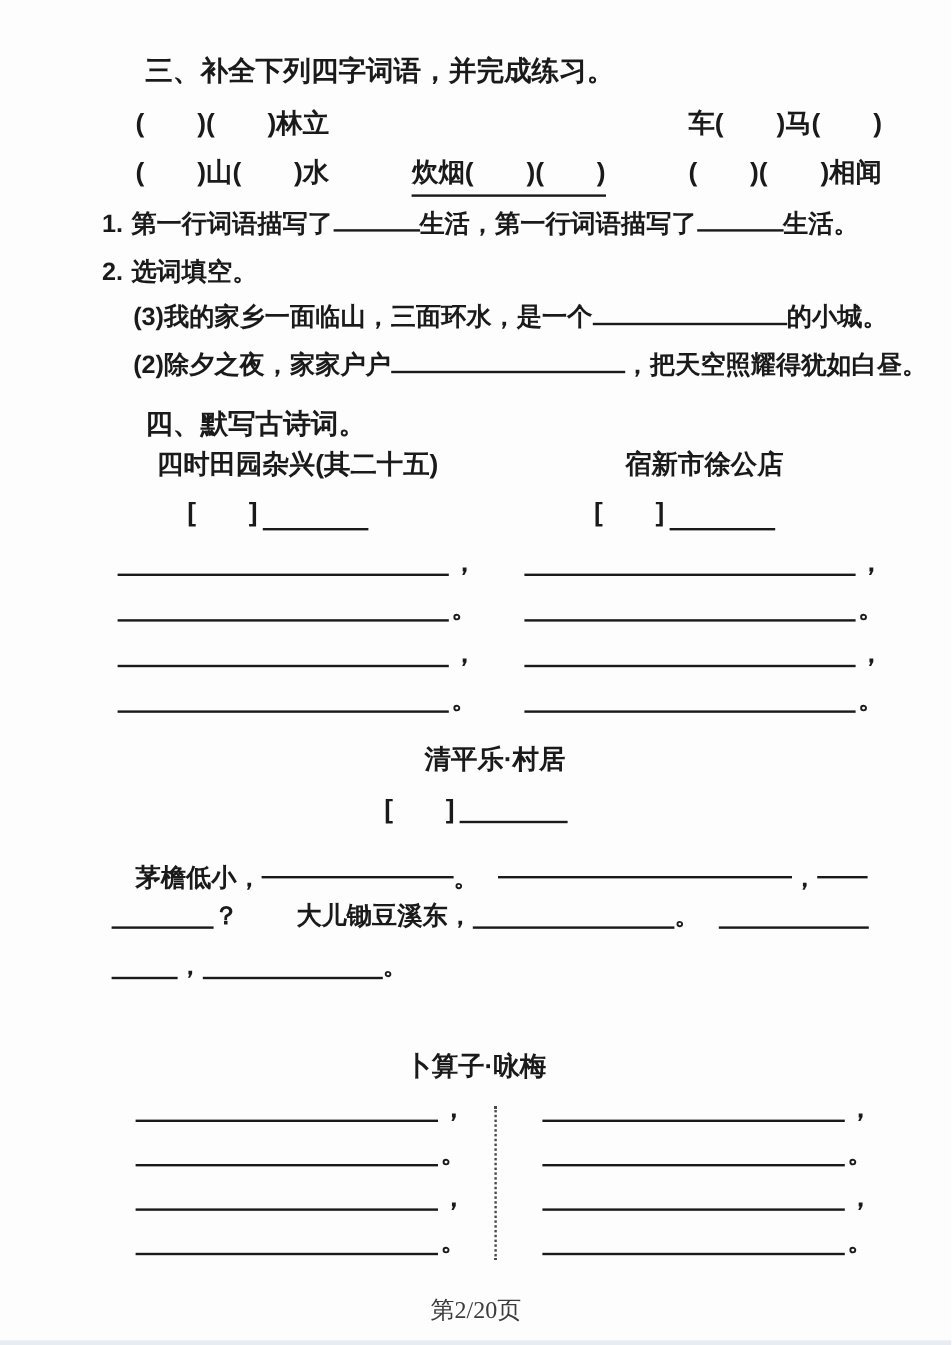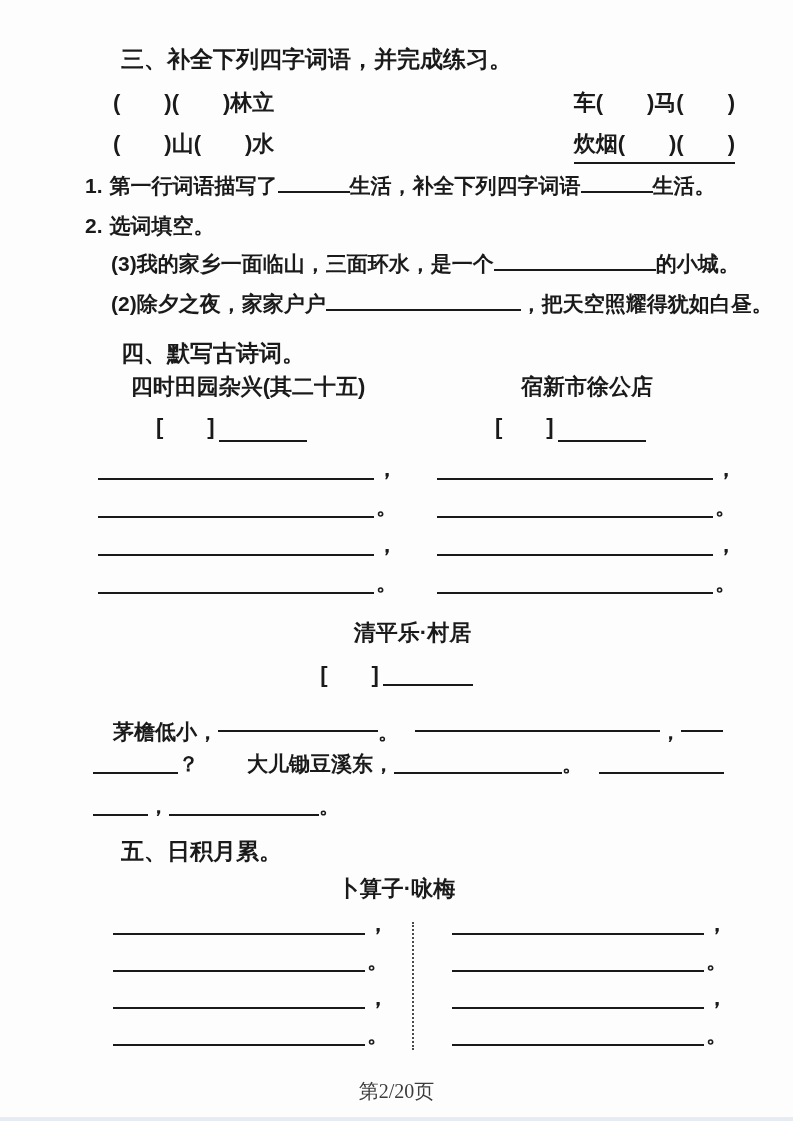--- a/index.html
+++ b/index.html
@@ -52,27 +52,28 @@
   <div class="sec-heading abs" style="top:44px;">三、补全下列四字词语，并完成练习。</div>
 
   <div class="words-row" style="top:88px;">
     <span>(　　)(　　)林立</span>
     <span>车(　　)马(　　)</span>
   </div>
 
   <div class="words-row" style="top:129px;">
     <span>(　　)山(　　)水</span>
     <span class="ul-group">炊烟(　　)(　　)</span>
+    <span>(　　)(　　)相闻</span>
   </div>
 
   <div class="abs baseline-row t21 b" style="top:172px; left:85px;">
     <span style="margin-right:7px;">1.</span>
     <span>第一行词语描写了</span>
     <span class="blank" style="width:72px;"></span>
-    <span>生活，补全下列四字词语</span>
+    <span>生活，第一行词语描写了</span>
     <span class="blank" style="width:72px;"></span>
     <span>生活。</span>
   </div>
 
   <div class="abs baseline-row t21 b" style="top:212px; left:85px;">
     <span style="margin-right:7px;">2.</span>
     <span>选词填空。</span>
   </div>
 
   <div class="abs baseline-row t21 b" style="top:250px; left:111px;">
@@ -165,21 +166,20 @@
     <span class="blank" style="width:125px;"></span>
   </div>
 
   <div class="abs bottom-row t21 b" style="top:778px; left:93px; height:38px;">
     <span class="blank" style="width:55px;"></span>
     <span>，</span>
     <span class="blank" style="width:150px;"></span>
     <span>。</span>
   </div>
 
-  <div class="sec-heading abs" style="top:836px;">五、日积月累。</div>
 
   <div class="abs t22 b" style="top:874px; left:0; width:100%; text-align:center;">卜算子·咏梅</div>
 
   <div class="mem-col" style="left:113px;">
     <div class="mem-row">
       <span class="blank" style="width:252px;"></span>
       <span class="punct">，</span>
     </div>
     <div class="mem-row">
       <span class="blank" style="width:252px;"></span>

